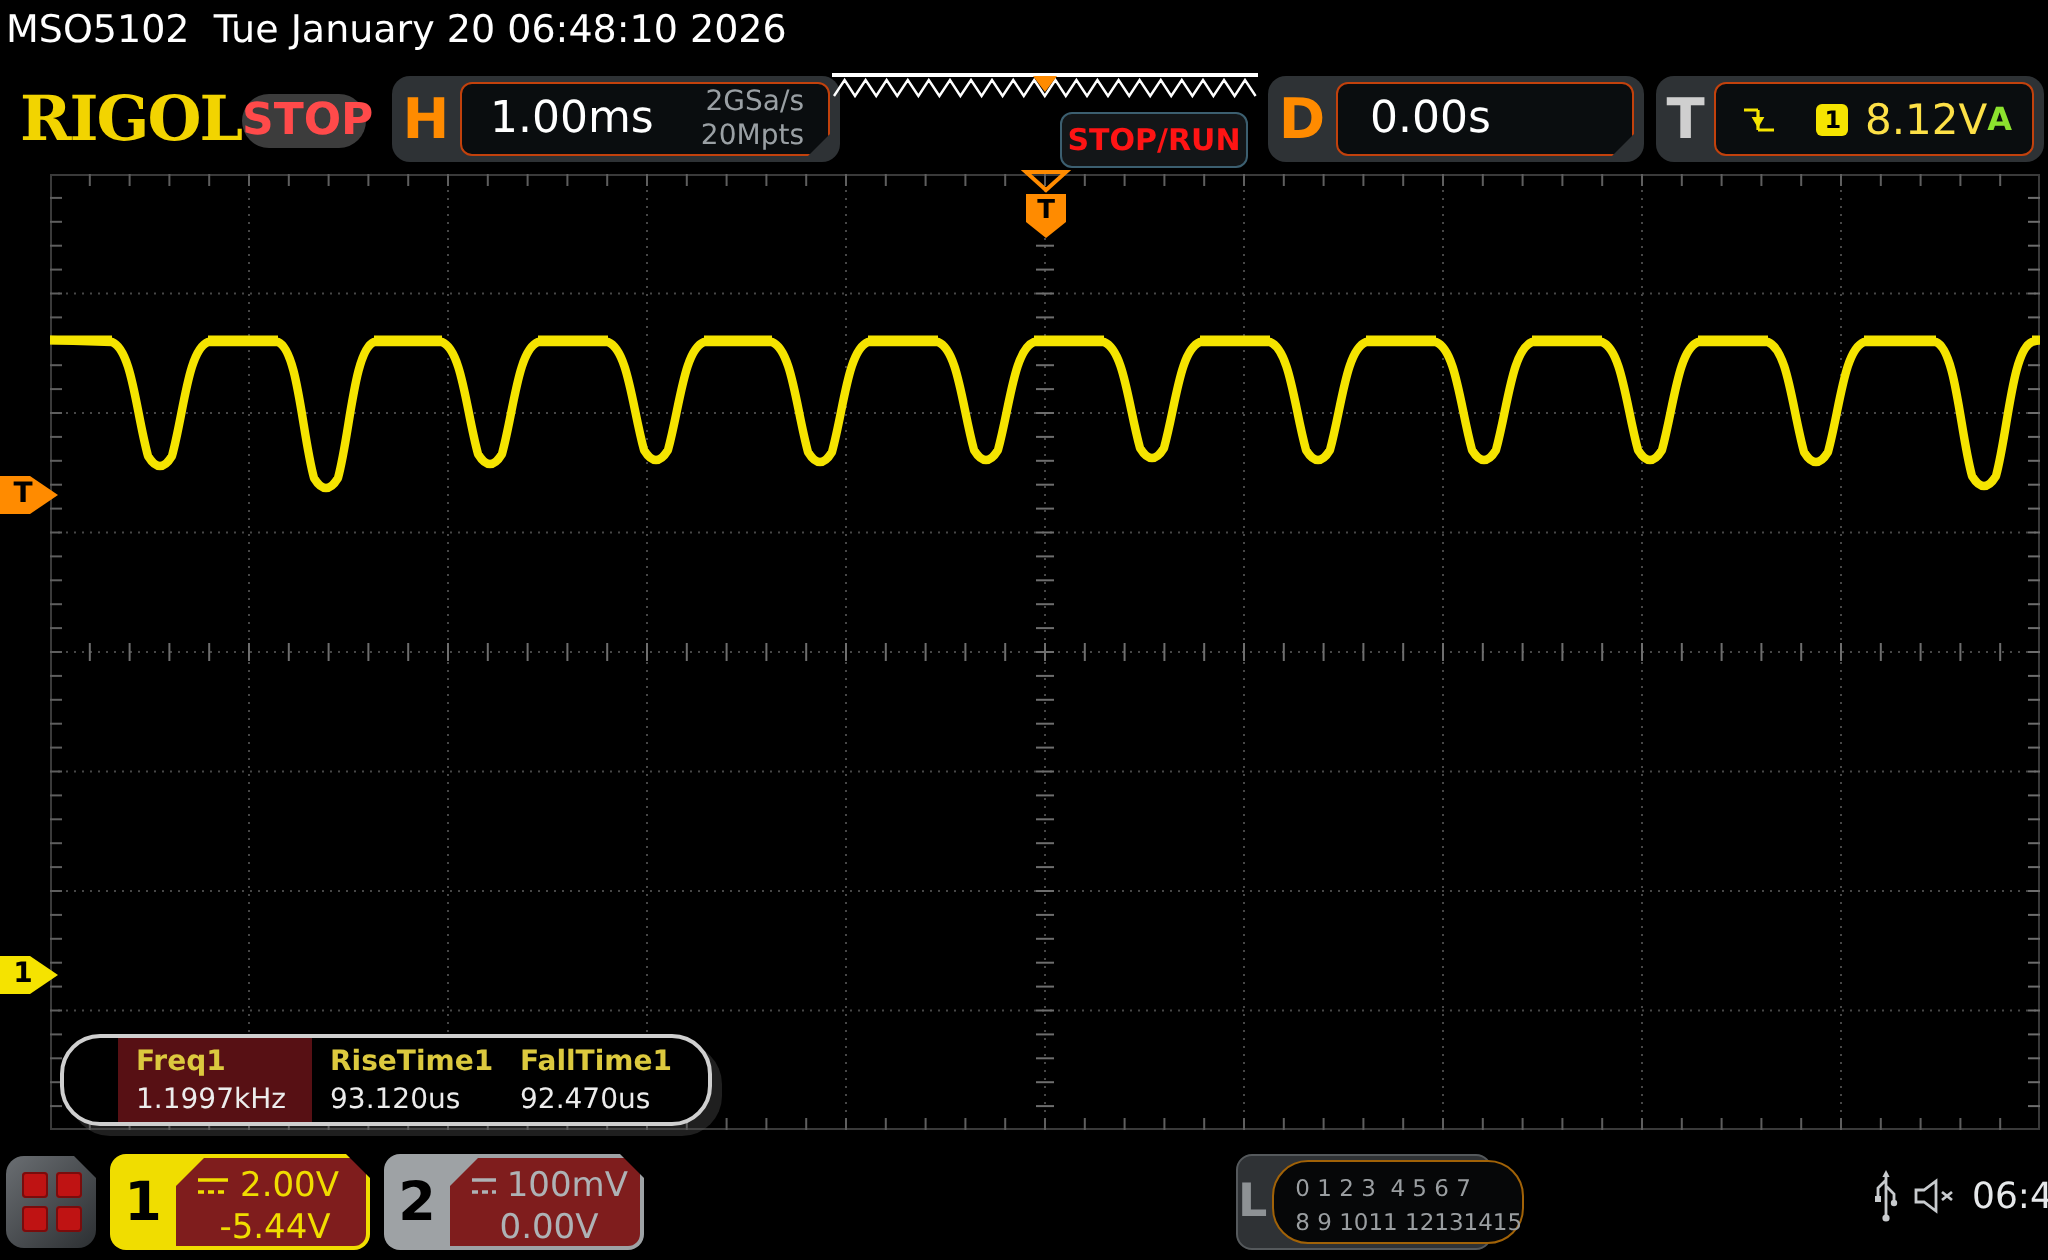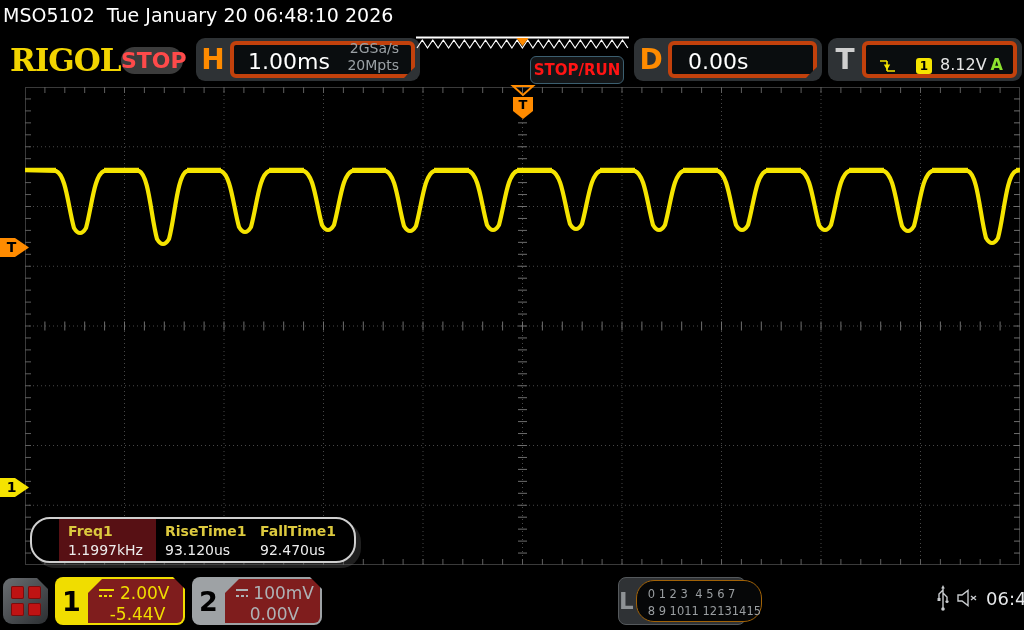--- a/index.html
+++ b/index.html
@@ -11,37 +11,37 @@
   #titlebar{left:3px;top:4px;color:#fff;font-size:19px;white-space:pre;}
 
   
   #logo{left:10px;top:42px;color:#f2d400;font-family:"DejaVu Serif","Liberation Serif",serif;
         font-weight:900;font-size:31px;letter-spacing:-1px;}
   #stop-badge{left:121px;top:47px;width:62px;height:27px;background:#3c3c3c;border-radius:14px;
         color:#ff4a4a;font-weight:700;font-size:22px;text-align:center;line-height:27px;}
   .hdr-box{height:43px;background:#2e3235;border-radius:9px;display:flex;align-items:stretch;}
   .hdr-letter{width:34px;text-align:center;font-weight:700;font-size:28px;line-height:43px;color:#ff8b00;}
   .hdr-letter.gray{color:#cfcfcf;}
-  .hdr-inner{flex:1;margin:3px 5px 3px 0;background:#0a0d0f;border:4px solid #c2410c;border-radius:6px;
-        display:flex;align-items:flex-end;clip-path:polygon(0 0,100% 0,100% calc(100% - 11px),calc(100% - 11px) 100%,0 100%);}
+  .hdr-inner{flex:1;margin:3px 5px 3px 0;background:#0a0d0f;border:1px solid #c2410c;border-radius:6px;
+        display:flex;align-items:center;clip-path:polygon(0 0,100% 0,100% calc(100% - 11px),calc(100% - 11px) 100%,0 100%);}
   #h-box{left:196px;top:38px;width:224px;}
   #h-box .tb{color:#fff;font-size:22px;margin-left:14px;}
   #h-box .rates{margin-left:auto;margin-right:12px;text-align:right;color:#9aa0a4;font-size:14px;line-height:1.2;}
   #mem-bar{left:415px;top:36px;width:215px;height:15px;}
   .hdr-btn{height:26px;background:#131618;border:1px solid #3c5f70;border-radius:6px;text-align:center;
         font-weight:700;line-height:26px;}
   #measure-btn{left:424px;top:56px;width:92px;color:#f5e400;font-size:16px;}
   #stoprun-btn{left:530px;top:56px;width:92px;color:#ff1414;font-size:15px;text-align:center;}
   #d-box{left:634px;top:38px;width:188px;}
   #d-box .dv{color:#fff;font-size:22px;margin-left:16px;}
   #t-box{left:828px;top:38px;width:194px;}
   #t-box .hdr-inner{clip-path:none;}
   #t-badge{width:16px;height:16px;background:#f5e400;border-radius:3px;color:#000;font-weight:700;
         font-size:12px;text-align:center;line-height:16px;margin-left:20px;}
-  #t-level{color:#e5e5e5;font-size:16px;margin-left:8px;}
+  #t-level{color:#fde047;font-size:21px;margin-left:8px;}
   #t-mode{color:#8ce22e;font-weight:700;font-size:16px;margin-left:auto;margin-right:10px;}
 
   
   #graticule{left:25px;top:87px;width:995px;height:478px;}
   #trig-pos-marker{left:510px;top:84px;}
   .side-marker{left:0;width:23px;height:19px;color:#000;font-weight:700;font-size:14px;
         text-align:center;line-height:19px;clip-path:polygon(0 0,15px 0,100% 50%,15px 100%,0 100%);padding-right:6px;}
   #trig-level-marker{top:238px;background:#ff8b00;}
   #ch1-offset-marker{top:478px;background:#f5e300;}
 

